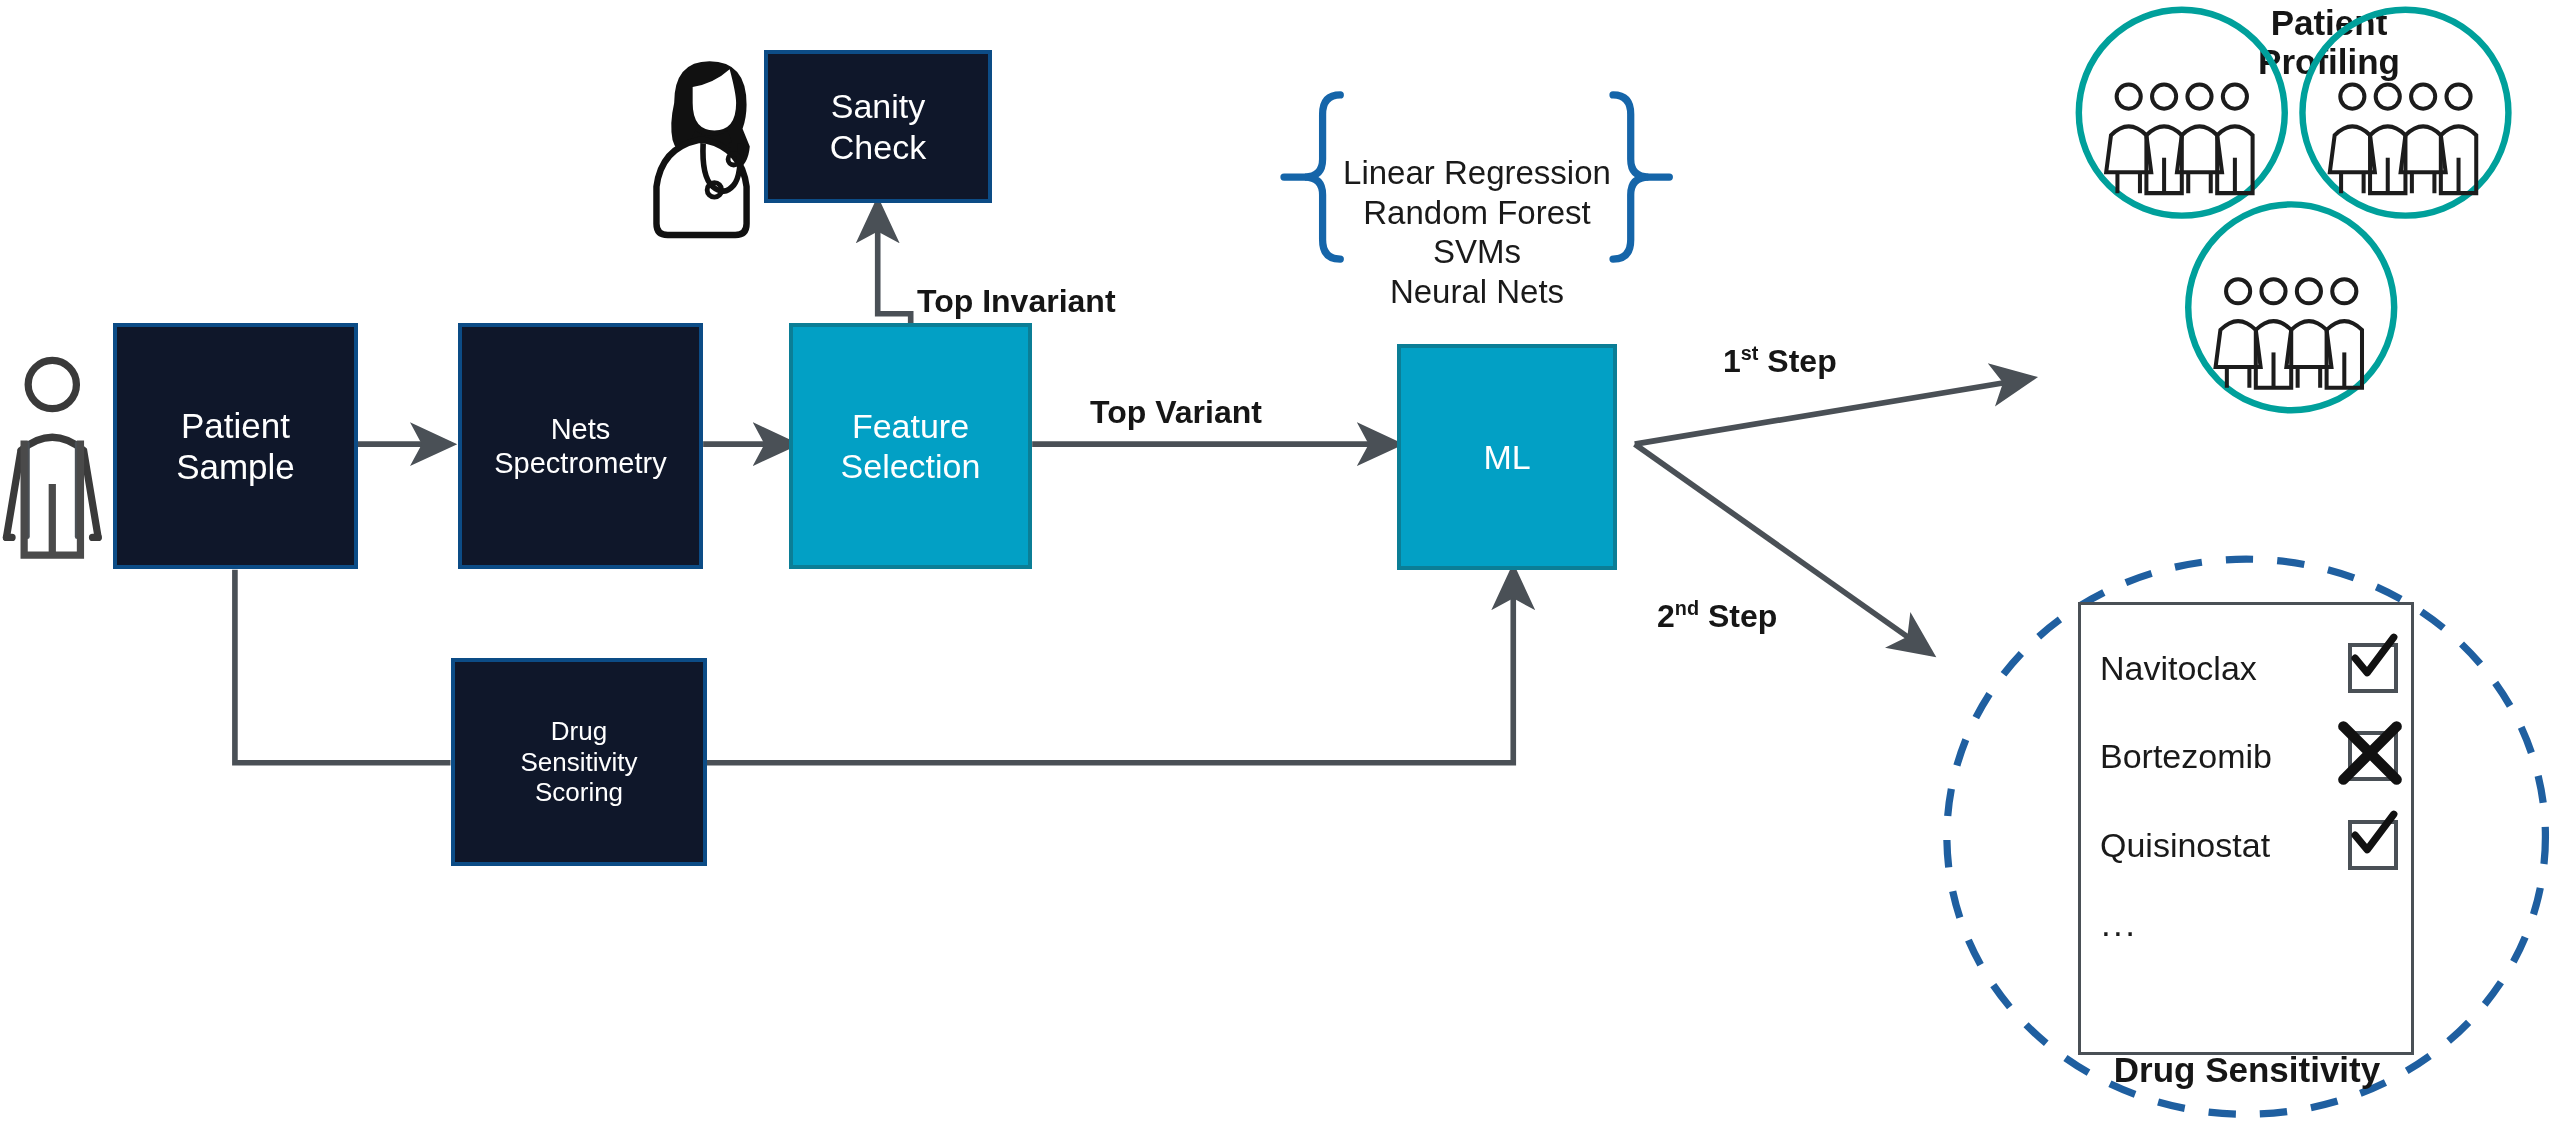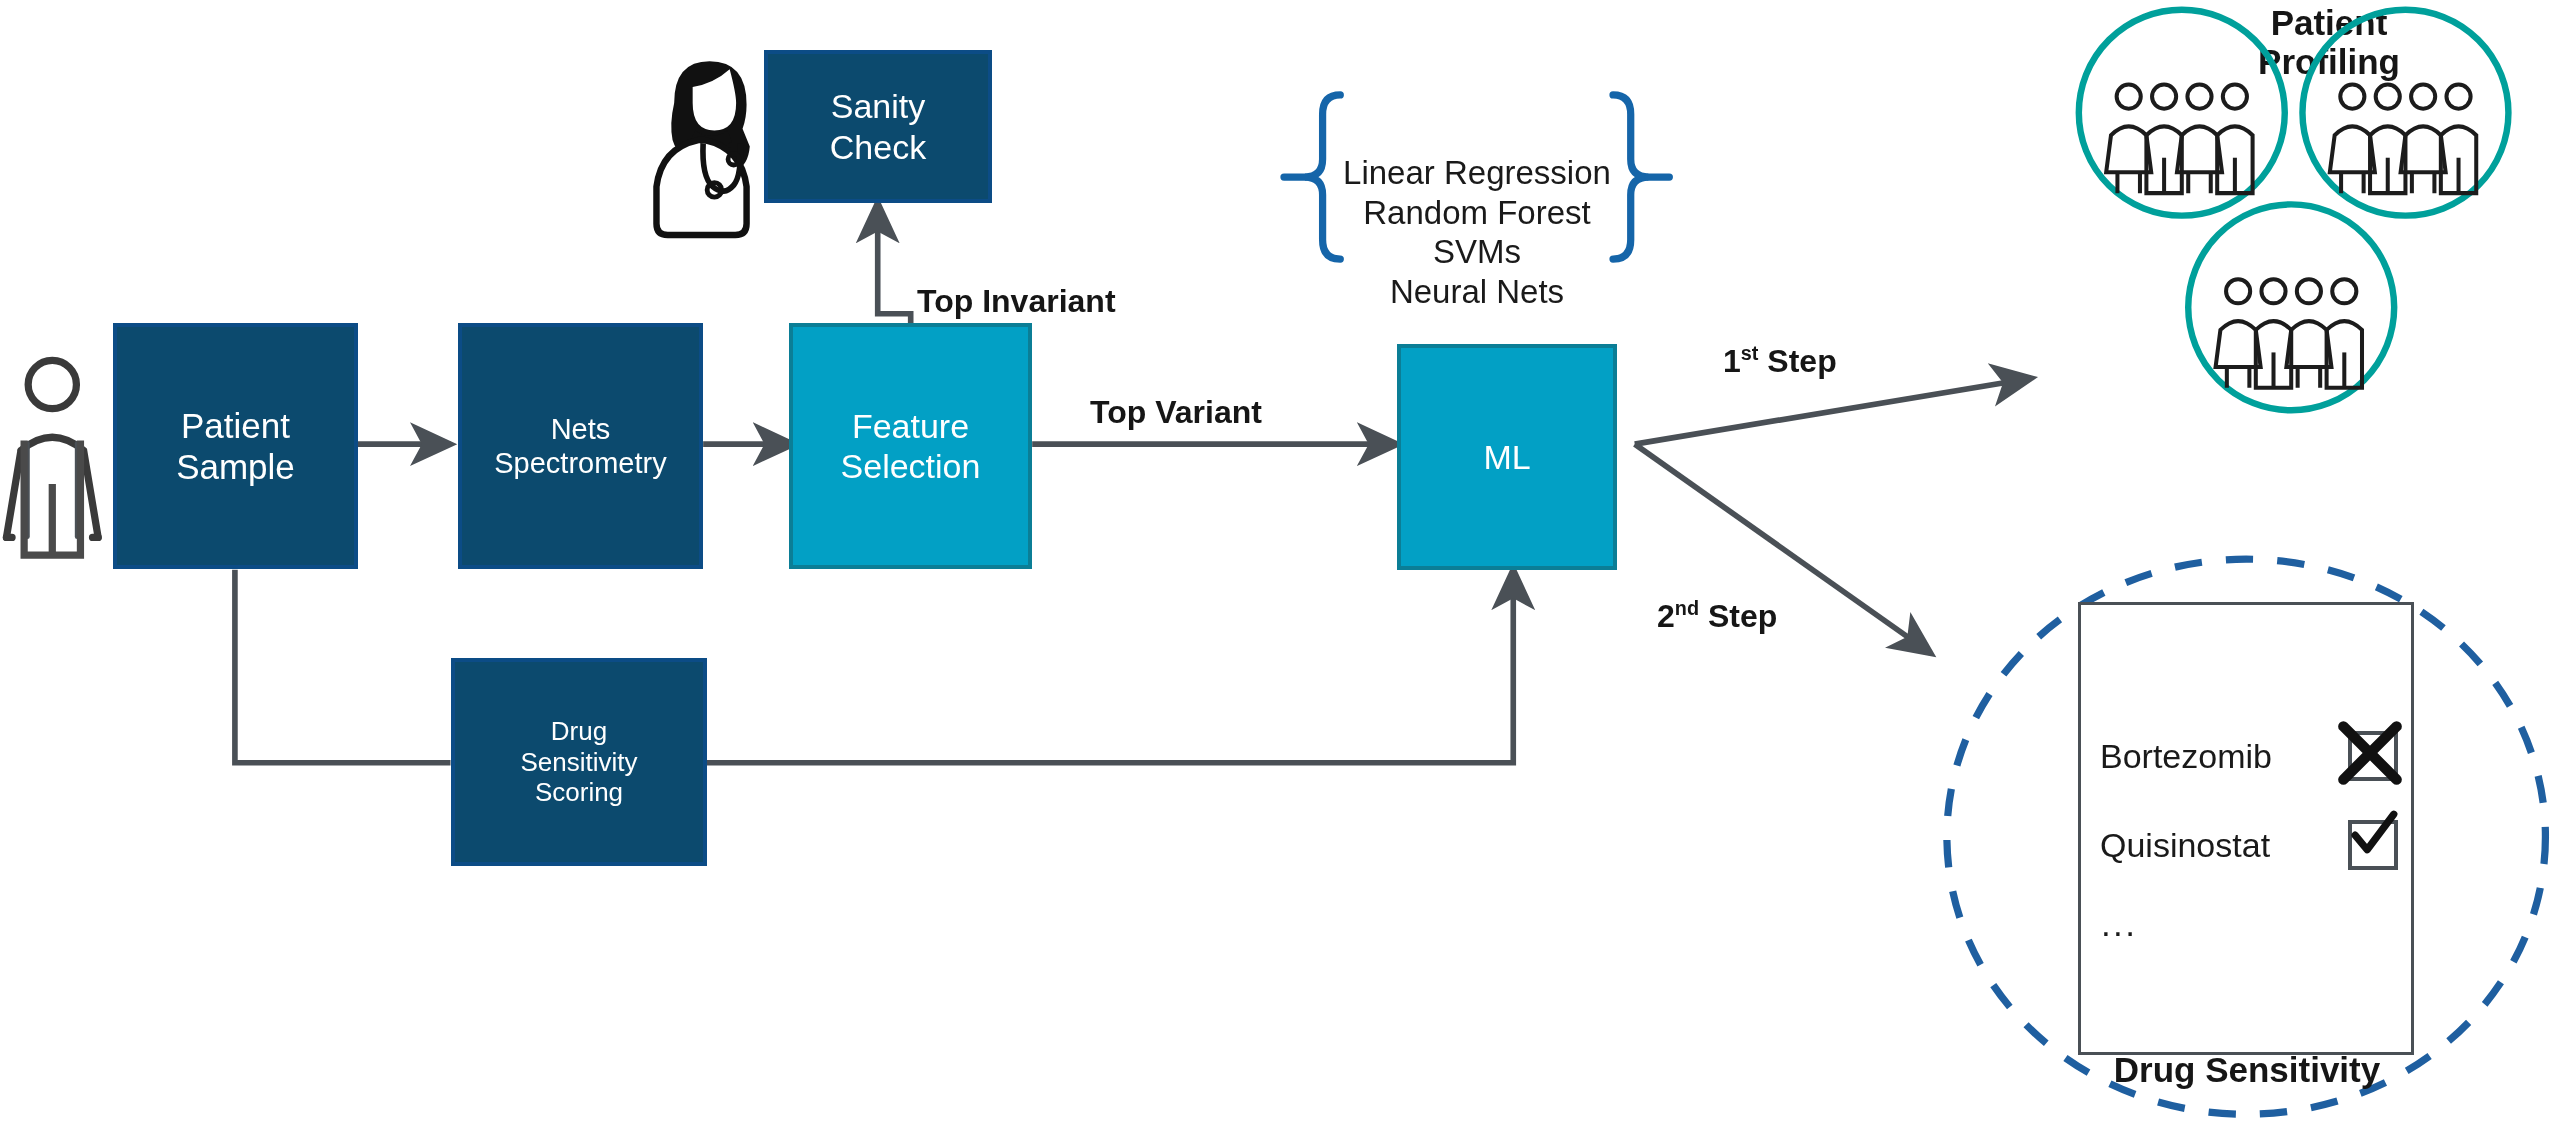--- a/index.html
+++ b/index.html
@@ -3,21 +3,21 @@
 <meta charset="utf-8">
 <style>
   html,body{margin:0;padding:0;background:#ffffff;}
   body{width:2576px;height:1128px;position:relative;overflow:hidden;
        font-family:"Liberation Sans","DejaVu Sans",sans-serif;}
   #stage{position:absolute;left:0;top:0;width:2576px;height:1128px;}
   svg.layer{position:absolute;left:0;top:0;width:2576px;height:1128px;overflow:visible;}
 
   .node{position:absolute;display:flex;align-items:center;justify-content:center;
         text-align:center;color:#ffffff;line-height:1.18;box-sizing:border-box;}
-  .node.blue{background:#0c4a6e;border:4px solid #0C4C86;}
+  .node.blue{background:#0f172a;border:4px solid #0C4C86;}
   .node.teal{background:#02A0C5;border:4px solid #0B7E96;}
   .node .lbl{display:block;width:100%;padding:0 4.8px;white-space:pre-line;}
 
   .edge-label{position:absolute;font-weight:bold;color:#161616;white-space:nowrap;}
   .head-label{position:absolute;font-weight:bold;color:#161616;text-align:center;
               line-height:1.12;white-space:pre-line;}
 
   .algo-box{position:absolute;text-align:center;color:#1a1a1a;line-height:1.2;
             white-space:pre-line;}
 
@@ -234,20 +234,28 @@
       </g>
     </g>
   </svg>
 
   <svg class="layer" viewBox="0 0 3202 1402">
     <ellipse cx="2792" cy="1040" rx="372" ry="345" fill="none" stroke="#1F5FA0" stroke-width="9" stroke-dasharray="34 30" stroke-linecap="butt"></ellipse>
   </svg>
 
   <div class="drug-card" style="left:2078px;top:602px;width:336px;height:453px;"></div>
 
+  <div class="drug-row" style="left:2100px;top:636px;width:298px;height:64px;justify-content:space-between;">
+    <span class="drug-name" style="font-size:34px;">Navitoclax</span>
+    <span class="mark-box">
+      <svg viewBox="0 0 62 62" width="50" height="50" style="position:absolute;left:-4.8px;top:-13px;overflow:visible;">
+        <path d="M10,30 L25,48 L58,4" fill="none" stroke="#111111" stroke-width="9" stroke-linecap="round" stroke-linejoin="round"></path>
+      </svg>
+    </span>
+  </div>
 
   <div class="drug-row" style="left:2100px;top:724px;width:298px;height:64px;justify-content:space-between;">
     <span class="drug-name" style="font-size:34px;">Bortezomib</span>
     <span class="mark-box">
       <svg viewBox="0 0 62 62" width="50" height="50" style="position:absolute;left:-7.2px;top:-7.2px;overflow:visible;">
         <path d="M-2,-2 L64,64 M64,-2 L-2,64" fill="none" stroke="#111111" stroke-width="13" stroke-linecap="round"></path>
       </svg>
     </span>
   </div>
 

